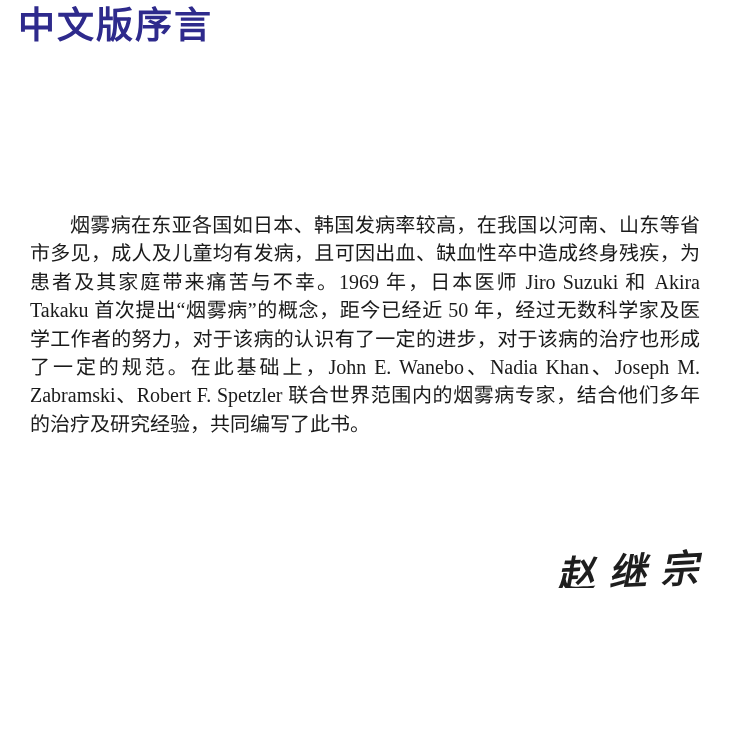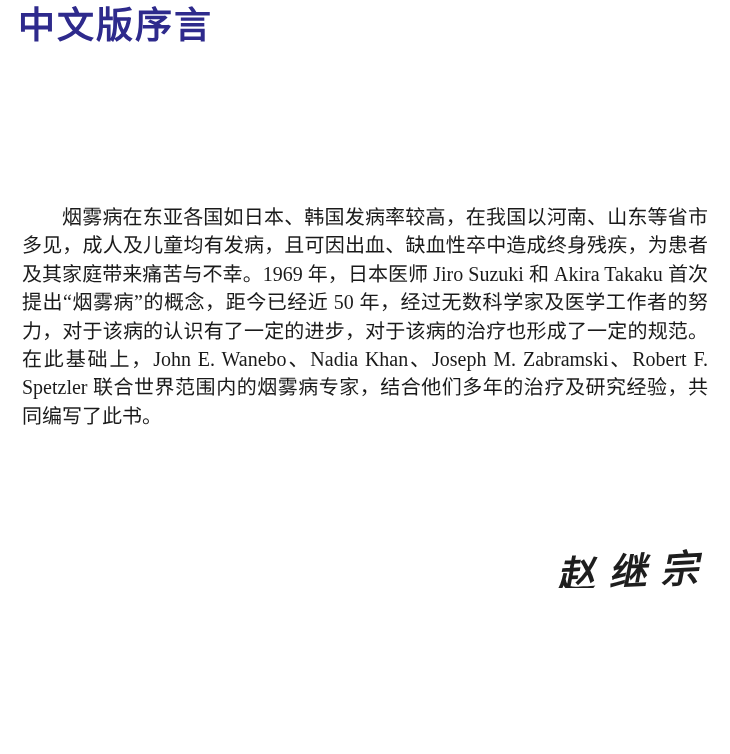--- a/index.html
+++ b/index.html
@@ -31,21 +31,21 @@
     position: absolute;
     top: 199px;
     left: 18px;
     right: 18px;
     text-align: justify;
     font-size: 20px;
     line-height: 28.4px;
     color: var(--body-color, #1a1a1a);
   }
   .content p {
-    margin: 4px;
+    margin: 12px;
     padding: 0;
     text-indent: 2em;
   }
   .signature {
     position: absolute;
     right: 18px;
     bottom: -8px;
     font-family: "DejaVu Serif", "Liberation Serif", serif;
     font-style: italic;
     font-weight: 700;

